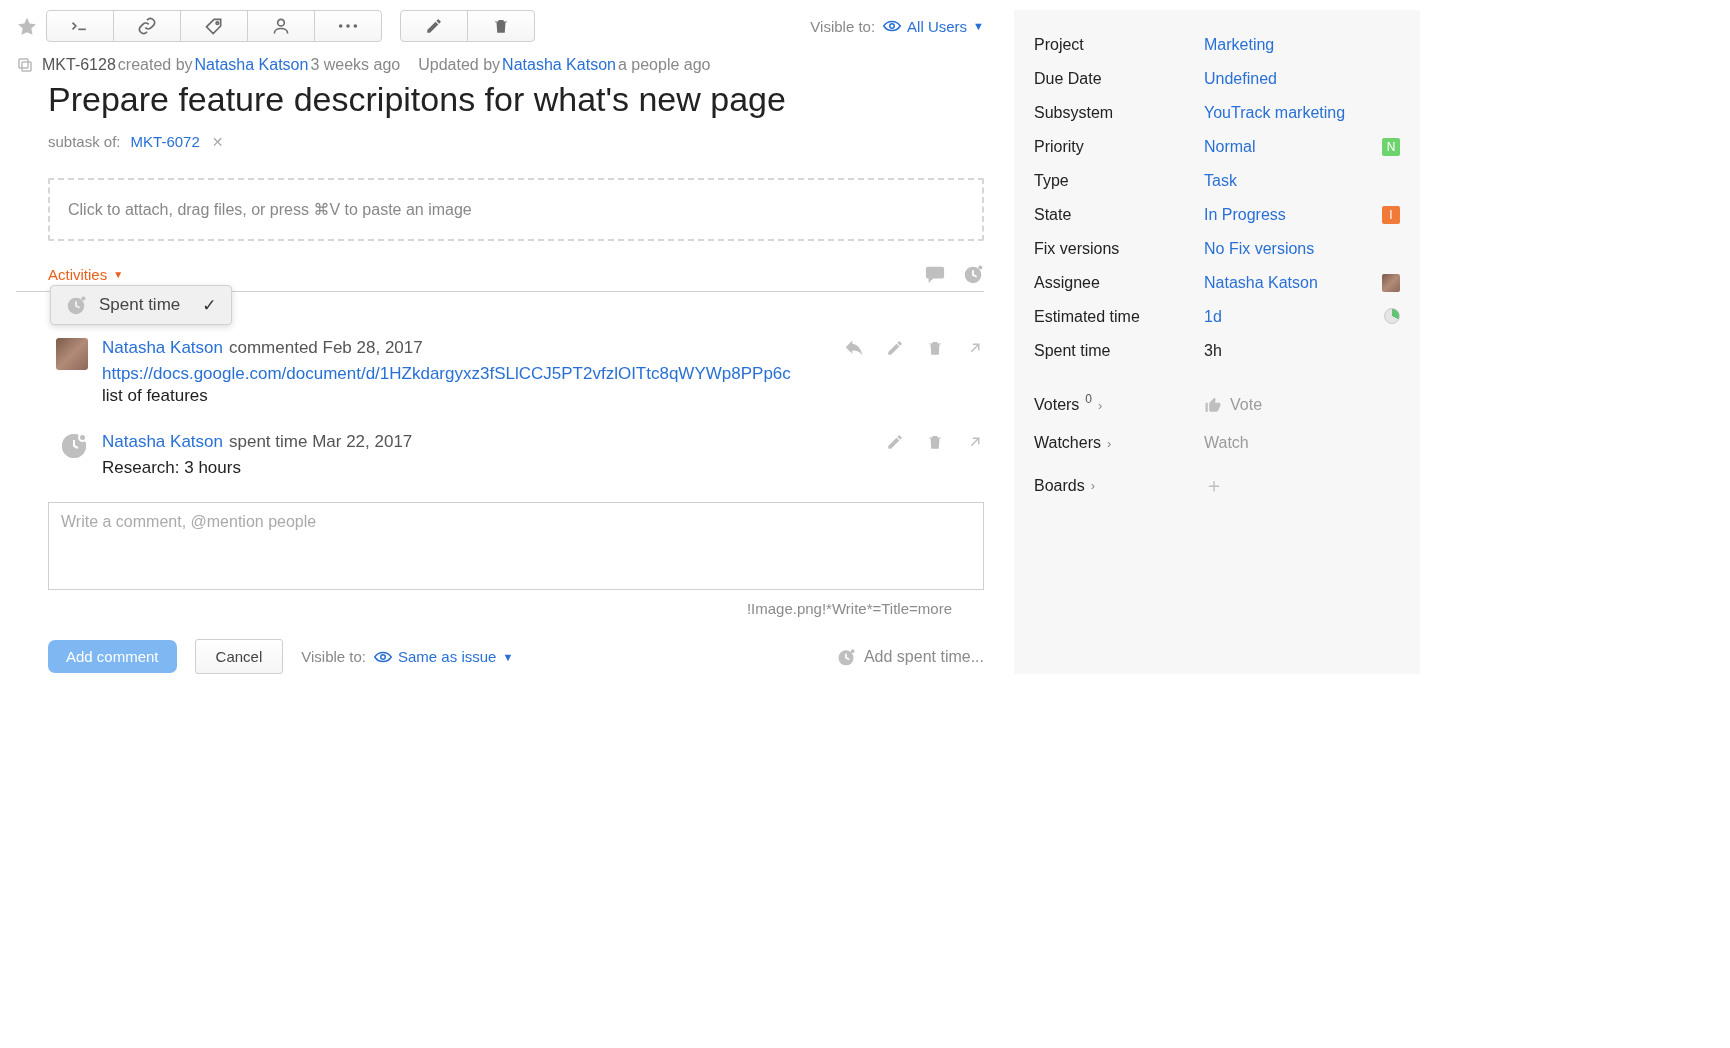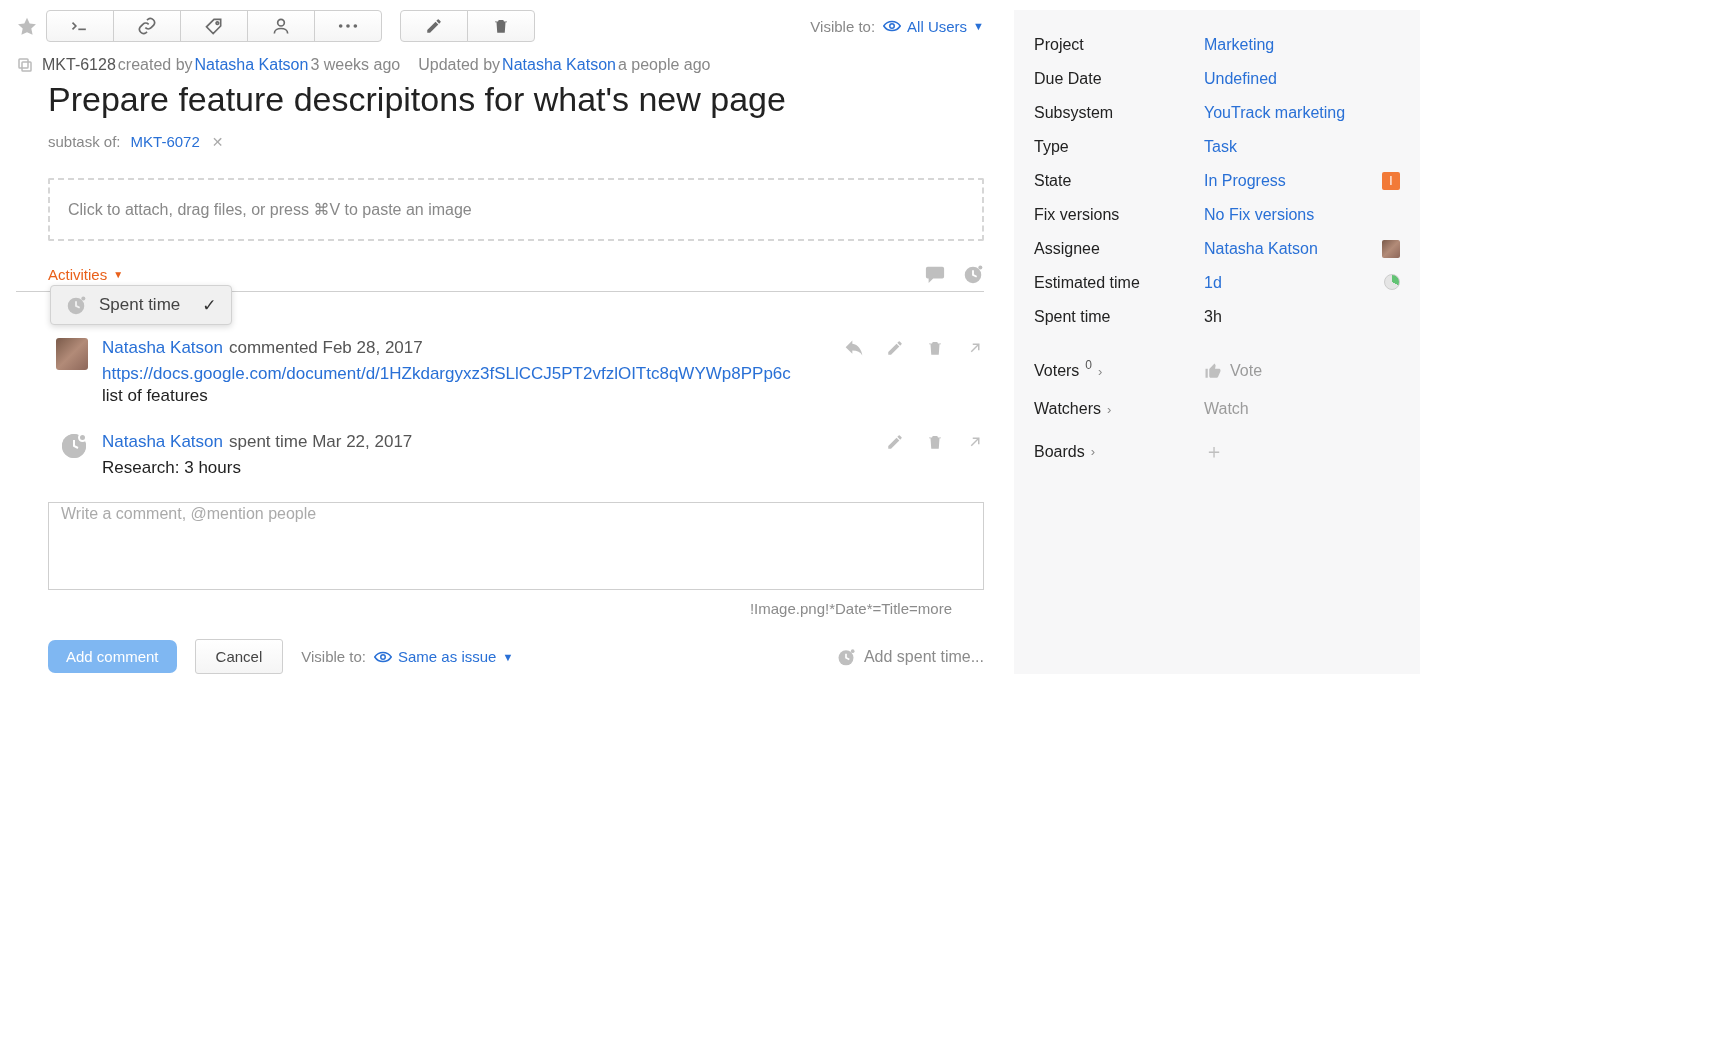--- a/index.html
+++ b/index.html
@@ -132,21 +132,21 @@
 .act-icons span{ cursor:pointer; }
 .act-content{ margin-top:6px; font-size:17px; }
 .doc-link{ color:#2970d6; word-break:break-all; }
 .features-note{ margin-top:2px; color:#222; }
 
 
 .comment-box{
   margin:24px 0 0 32px;
   border:1px solid #cfcfcf;
   height:88px;
-  padding:2px 12px;
+  padding:10px 12px;
   color:#aaa; font-size:16px;
 }
 .formatting-hints{
   display:flex; justify-content:flex-end;
   margin:10px 32px 0 0; color:#8b8b8b; font-size:15px;
 }
 
 
 .bottom-row{
   margin:22px 0 0 32px;
@@ -410,21 +410,21 @@
         <div class="act-content">
           <div>Research: 3 hours</div>
         </div>
       </div>
     </div>
 
     <div class="comment-box">Write a comment, @mention people</div>
 
     <div class="formatting-hints">
       <span>!Image.png!</span>
-      <span>*Date*</span>
+      <span>*Write*</span>
       <span>=Title=</span>
       <span>more</span>
     </div>
 
     <div class="bottom-row">
       <button class="btn-primary">Add comment</button>
       <button class="btn-secondary">Cancel</button>
       <div class="bottom-visible">
         <span>Visible to:</span>
         <span class="link">
@@ -455,20 +455,25 @@
     </div>
     <div class="field-row">
       <div class="field-label">Due Date</div>
       <div class="field-value">Undefined</div>
     </div>
     <div class="field-row">
       <div class="field-label">Subsystem</div>
       <div class="field-value">YouTrack marketing</div>
     </div>
     <div class="field-row">
+      <div class="field-label">Priority</div>
+      <div class="field-value">Normal</div>
+      <span class="badge green">N</span>
+    </div>
+    <div class="field-row">
       <div class="field-label">Type</div>
       <div class="field-value">Task</div>
     </div>
     <div class="field-row">
       <div class="field-label">State</div>
       <div class="field-value">In Progress</div>
       <span class="badge orange">I</span>
     </div>
     <div class="field-row">
       <div class="field-label">Fix versions</div>

